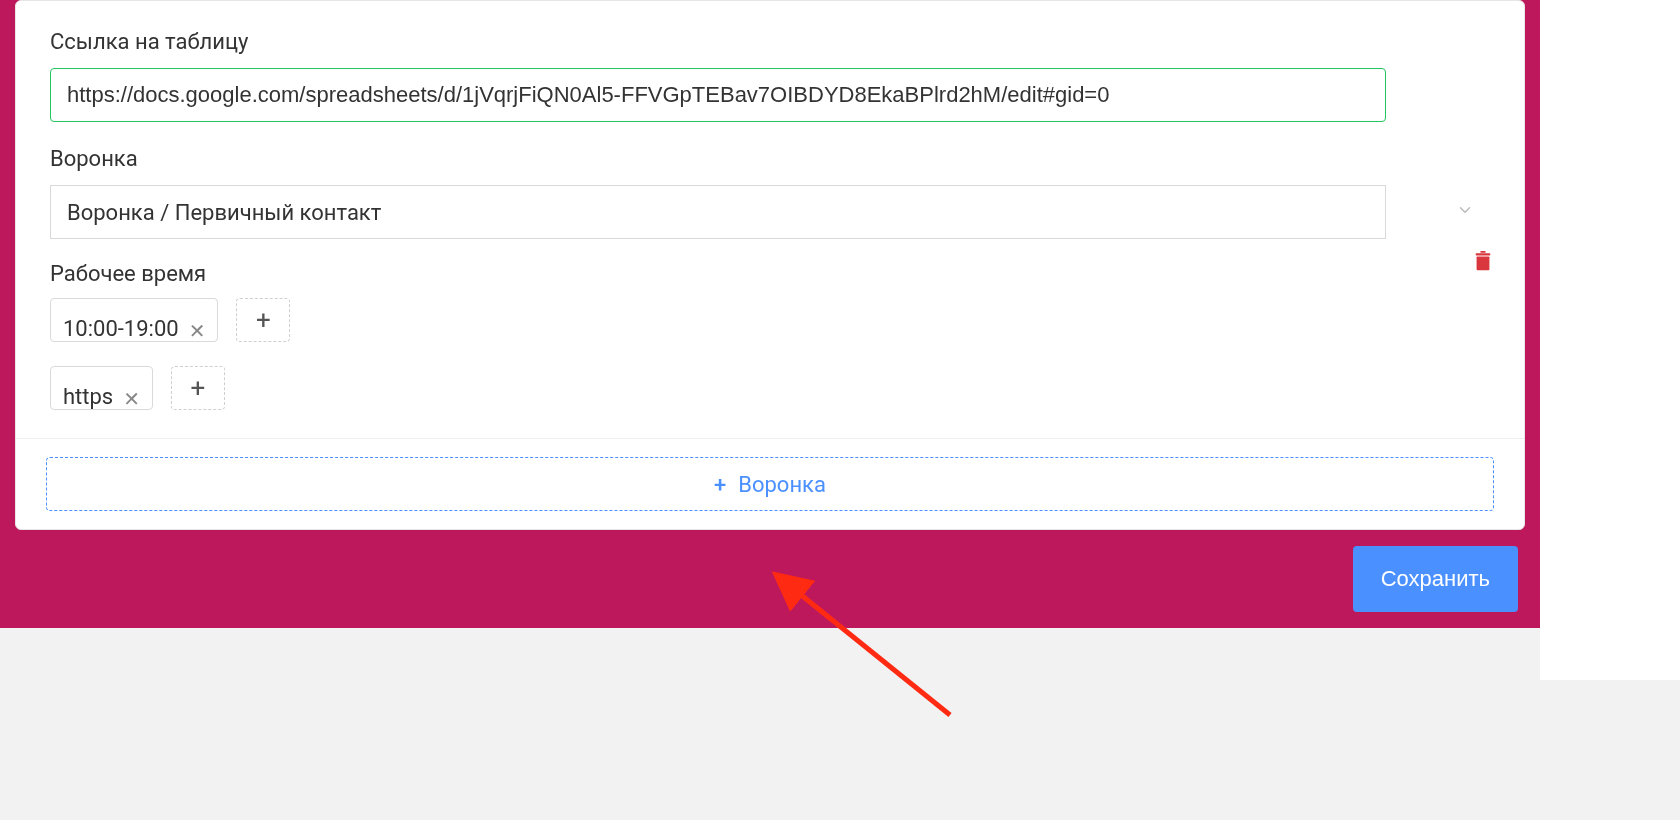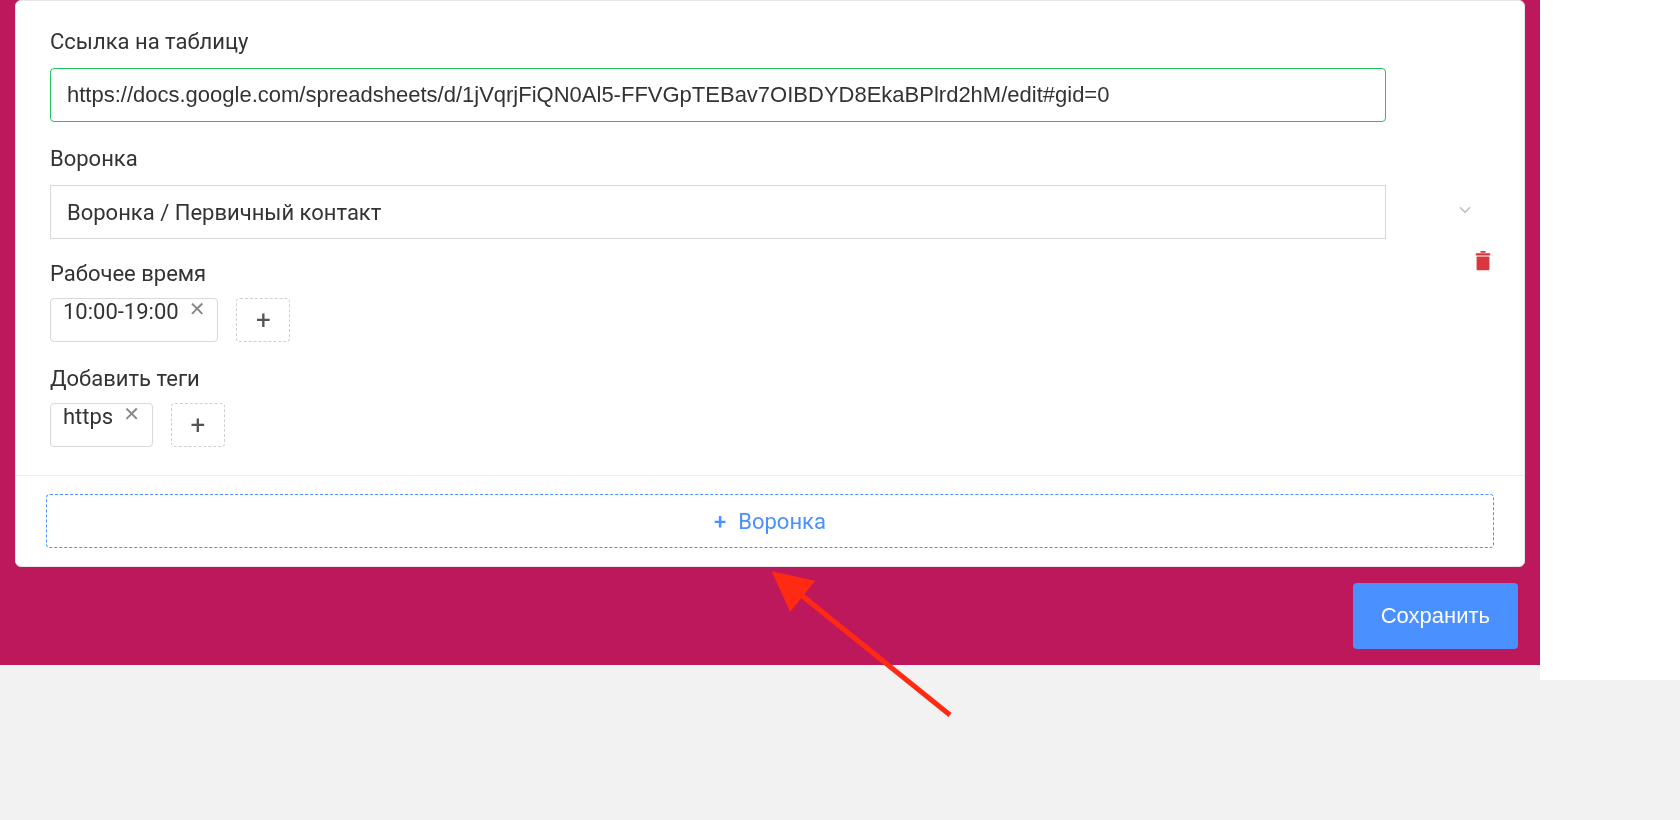--- a/index.html
+++ b/index.html
@@ -77,21 +77,21 @@
     display: flex;
     align-items: center;
     gap: 18px;
   }
   .chip {
     height: 44px;
     border: 1px solid #d9d9d9;
     border-radius: 4px;
     background: #fff;
     display: inline-flex;
-    align-items: flex-start;
+    align-items: flex-end;
     padding: 0 12px;
     font-size: 22px;
     color: #333;
   }
   .chip .chip-x {
     margin-left: 10px;
     color: #888;
     cursor: pointer;
     font-size: 20px;
     line-height: 1;
@@ -216,21 +216,20 @@
               <span>10:00-19:00</span>
               <span class="chip-x">✕</span>
             </div>
             <div class="add-chip">
               <span>+</span>
             </div>
           </div>
         </div>
 
         <div class="field-block" style="margin-bottom:4px;">
-          <div class="field-label" style="margin-bottom:12px;">Добавить теги</div>
           <div class="chip-row">
             <div class="chip">
               <span>https</span>
               <span class="chip-x">✕</span>
             </div>
             <div class="add-chip">
               <span>+</span>
             </div>
           </div>
         </div>

